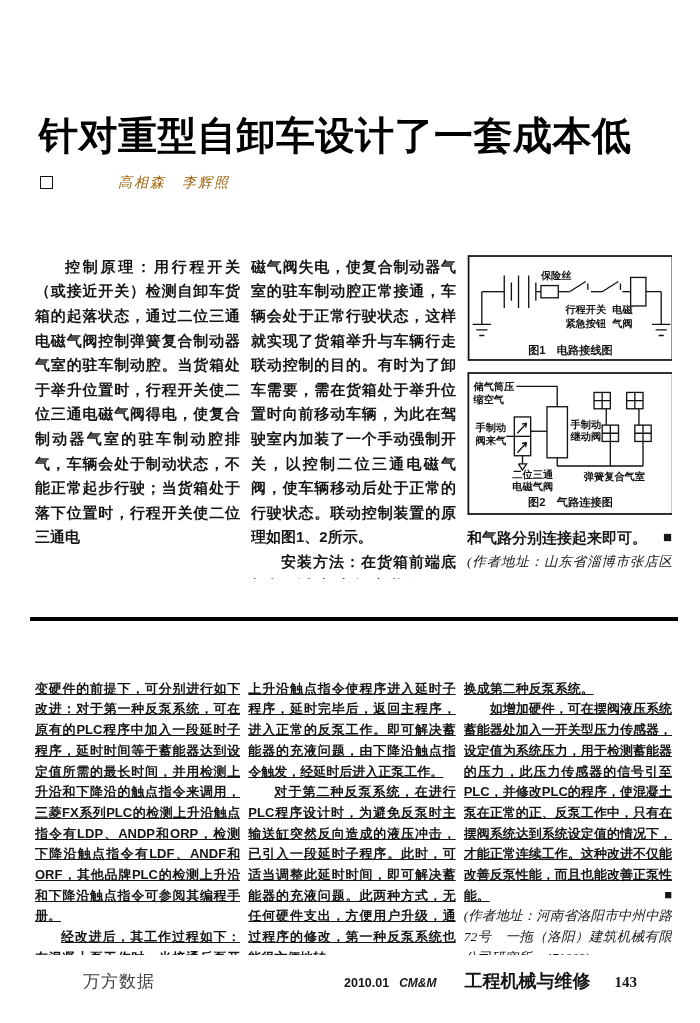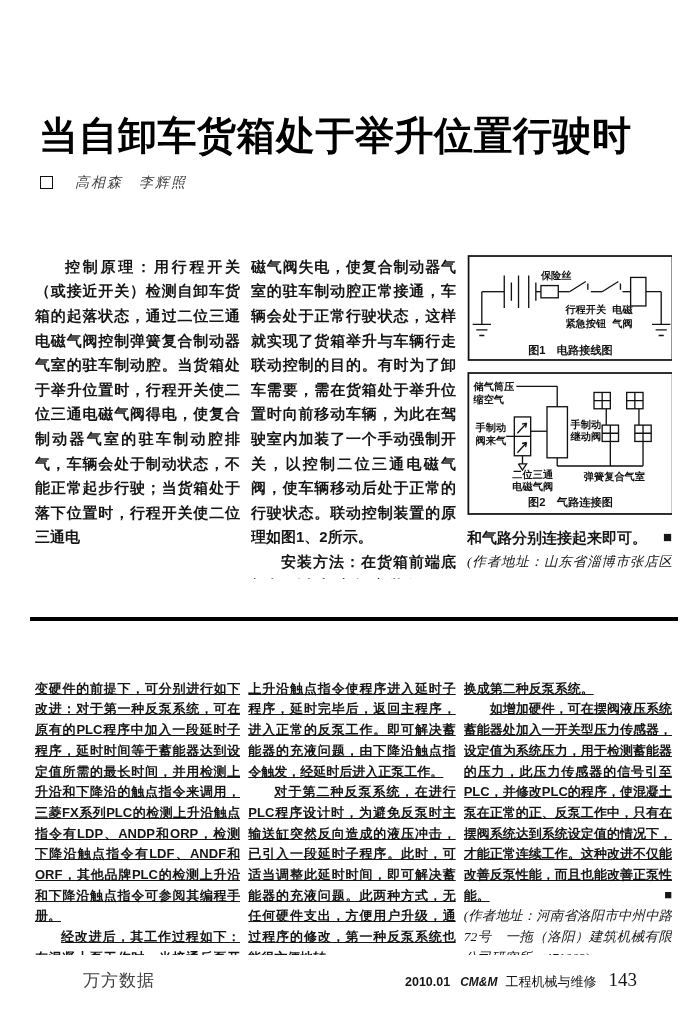--- a/index.html
+++ b/index.html
@@ -11,21 +11,21 @@
   .content { padding:0 28px 0 35px; }
   h1.title {
     margin:0; padding:112px 2px 0 4px;
     font-size:39px; font-weight:bold; line-height:1.25; color:#000;
     letter-spacing:0.5px; white-space:nowrap;
   }
   .authors-row { margin-top:10px; height:24px; display:flex; align-items:center; padding-left:5px; }
   .author-marker {
     display:inline-block; width:13px; height:13px; border:1.6px solid #111; margin-right:22px;
   }
-  .authors { font-size:14px; font-style:italic; letter-spacing:2px; color:#404040; }
+  .authors { font-size:14px; font-style:italic; letter-spacing:2px; color:#a16207;margin-left:43px; }
 
   .cols { display:flex; }
   .col { overflow:hidden; }
   .top-section { margin-top:60px; height:324px; }
   .top-section .col-a { width:207px; margin-right:11px; }
   .top-section .col-b { width:207px; margin-right:11px; }
   .top-section .col-c { width:207px; }
   .bottom-section { margin-top:58px; height:276px; }
   .bottom-section .col-a { width:208px; margin-right:8px; }
   .bottom-section .col-b { width:210px; margin-right:8px; }
@@ -54,30 +54,30 @@
   svg text.cap { font-size:11px; font-weight:bold; }
 
   .footer {
     margin-top:14px; display:flex; justify-content:space-between; align-items:baseline;
     padding:0 35px 0 48px;
   }
   .footer-left { font-size:17px; color:#3f3f3f; letter-spacing:1px; }
   .footer-right { display:flex; align-items:baseline; }
   .footer-issue { font-size:12.5px; font-weight:bold; }
   .footer-abbr { font-size:12px; font-weight:bold; font-style:italic; margin-left:10px; }
-  .footer-journal { font-size:13px; font-weight:normal; margin-left:8px; }
-  .footer-page { font-size:19px; font-weight:normal; margin-left:12px; font-family:"Liberation Serif", serif; }
+  .footer-journal { font-size:18px; font-weight:bold; margin-left:28px; }
+  .footer-page { font-size:15px; font-weight:bold; margin-left:24px; font-family:"Liberation Serif", serif; }
 </style>
 </head>
 <body>
 
 <div class="page">
   <div class="content">
 
-    <h1 class="title">当自卸车货箱处于举升位置行驶时</h1>
+    <h1 class="title">针对重型自卸车设计了一套成本低</h1>
 
     <div class="authors-row">
       <span class="author-marker"></span>
       <span class="authors">高相森　李辉照</span>
     </div>
 
     <div class="cols top-section">
       <div class="col col-a">
         <p class="para indent">控制原理：用行程开关（或接近开关）检测自卸车货箱的起落状态，通过二位三通电磁气阀控制弹簧复合制动器气室的驻车制动腔。当货箱处于举升位置时，行程开关使二位三通电磁气阀得电，使复合制动器气室的驻车制动腔排气，车辆会处于制动状态，不能正常起步行驶；当货箱处于落下位置时，行程开关使二位三通电</p>
       </div>

